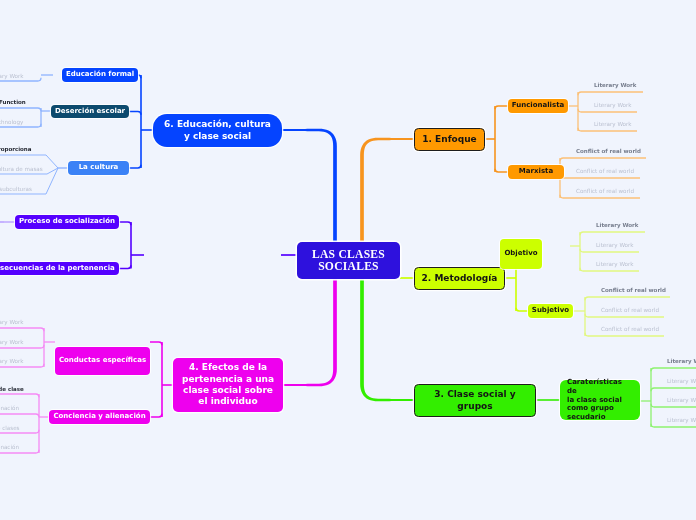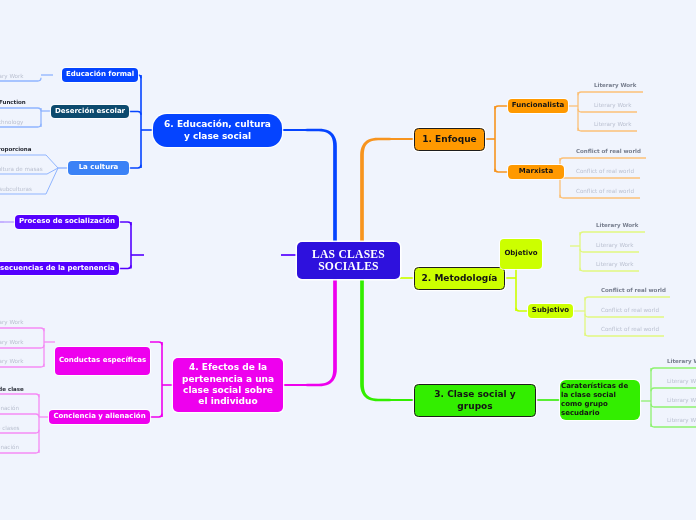--- a/index.html
+++ b/index.html
@@ -9,21 +9,21 @@
   #stage{position:relative;width:696px;height:520px;background:#f0f4fd;overflow:hidden;}
   #links{position:absolute;left:0;top:0;width:696px;height:520px;}
   .node{position:absolute;box-sizing:border-box;display:flex;align-items:center;
         justify-content:center;text-align:center;white-space:pre-line;}
   .central{border-radius:5px;box-shadow:0 0 0 1.6px rgba(255,255,255,.95);font-family:"Liberation Serif",serif;font-weight:700;
            font-size:11.6px;color:#fff;line-height:11.2px;letter-spacing:.25px;}
   .lvl1{border-radius:5px;box-shadow:0 0 0 1.3px rgba(255,255,255,.9);font-weight:700;font-size:9px;line-height:11.3px;}
   .lvl1.outline{border:1.7px solid #1a1a1a;border-radius:4.5px;}
   .lvl2{border-radius:4px;box-shadow:0 0 0 1.1px rgba(255,255,255,.85);font-weight:700;font-size:7px;line-height:1.4;}
   .lvl2.wide{border-radius:6px;text-align:left;justify-content:flex-start;
-             align-items:center;padding:0 1px;line-height:8.9px;}
+             align-items:center;padding:0 7px;line-height:8.9px;}
   .leaf{position:absolute;font-size:5.6px;color:#b9bfcf;white-space:pre;line-height:8px;}
   .leaf.strong{color:#3c4252;font-weight:700;font-size:5.5px;}
 </style>
 </head>
 <body>
 
 <div id="stage">
   <svg id="links" width="696" height="520" viewBox="0 0 696 520">
       <path d="M 414.00 137.95 L 411.75 137.95 L 409.50 137.95 L 407.25 137.95 L 405.00 137.94 L 402.75 137.94 L 400.50 137.93 L 398.25 137.93 L 396.00 137.92 L 393.75 137.90 L 391.50 137.89 L 389.25 137.87 L 387.00 137.85 L 384.75 137.83 L 382.50 137.80 L 380.25 137.78 L 377.97 137.75 L 375.33 137.83 L 372.85 138.14 L 370.57 138.70 L 368.48 139.51 L 366.59 140.58 L 364.93 141.93 L 363.49 143.53 L 362.31 145.38 L 361.38 147.46 L 360.70 149.76 L 360.27 152.28 L 360.15 154.97 L 360.15 158.35 L 360.15 161.69 L 360.15 165.04 L 360.15 168.38 L 360.15 171.73 L 360.15 175.08 L 360.15 178.42 L 360.15 181.77 L 360.15 185.12 L 360.15 188.46 L 360.15 191.81 L 360.15 195.15 L 360.15 198.50 L 360.15 201.85 L 360.15 205.19 L 360.15 208.54 L 360.15 211.88 L 360.15 215.23 L 360.15 218.58 L 360.15 221.92 L 360.15 225.27 L 360.15 228.62 L 360.15 231.96 L 360.15 235.31 L 360.15 238.65 L 360.15 242.00 L 363.85 242.00 L 363.85 238.65 L 363.85 235.31 L 363.85 231.96 L 363.85 228.62 L 363.85 225.27 L 363.85 221.92 L 363.85 218.58 L 363.85 215.23 L 363.85 211.88 L 363.85 208.54 L 363.85 205.19 L 363.85 201.85 L 363.85 198.50 L 363.85 195.15 L 363.85 191.81 L 363.85 188.46 L 363.85 185.12 L 363.85 181.77 L 363.85 178.42 L 363.85 175.08 L 363.85 171.73 L 363.85 168.38 L 363.85 165.04 L 363.85 161.69 L 363.85 158.35 L 363.85 155.03 L 363.95 152.61 L 364.19 150.46 L 364.62 148.54 L 365.24 146.84 L 366.06 145.36 L 367.07 144.07 L 368.30 142.97 L 369.74 142.04 L 371.43 141.30 L 373.37 140.75 L 375.56 140.40 L 378.03 140.25 L 380.25 140.22 L 382.50 140.20 L 384.75 140.17 L 387.00 140.15 L 389.25 140.13 L 391.50 140.11 L 393.75 140.10 L 396.00 140.08 L 398.25 140.07 L 400.50 140.07 L 402.75 140.06 L 405.00 140.06 L 407.25 140.05 L 409.50 140.05 L 411.75 140.05 L 414.00 140.05 Z" fill="#f7941e" stroke="none"></path>
       <path d="M 568 106 L 578 106" stroke="#fbc077" stroke-width="1.3" fill="none" stroke-linecap="butt"></path>

